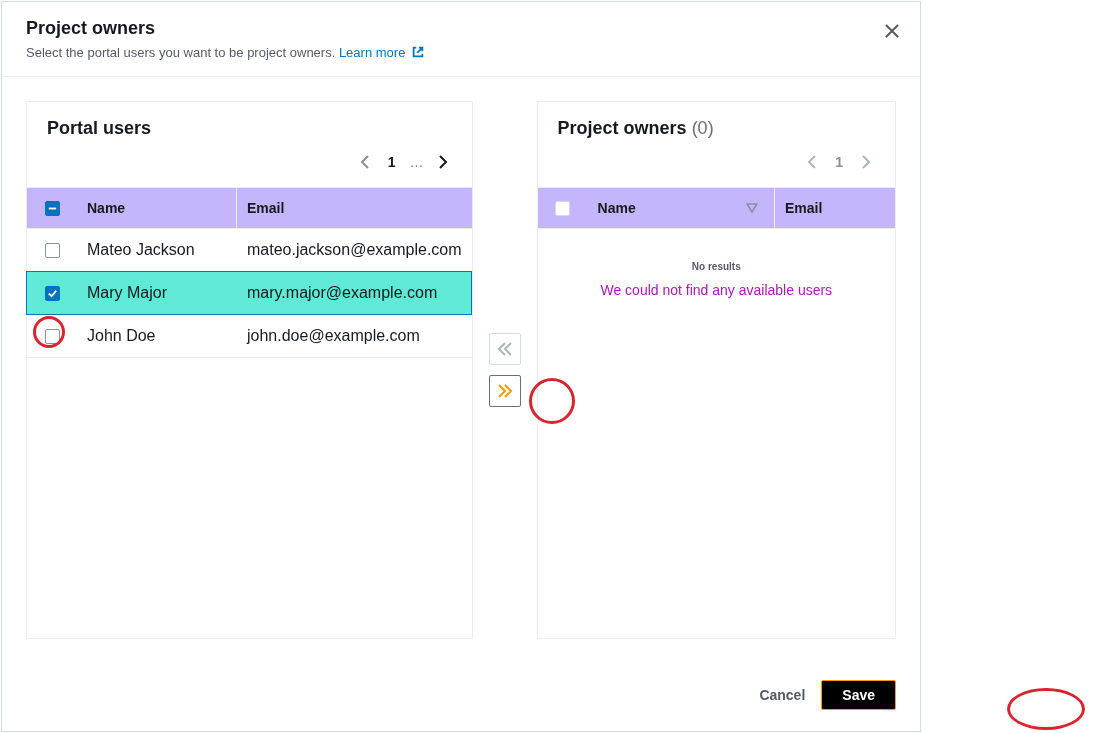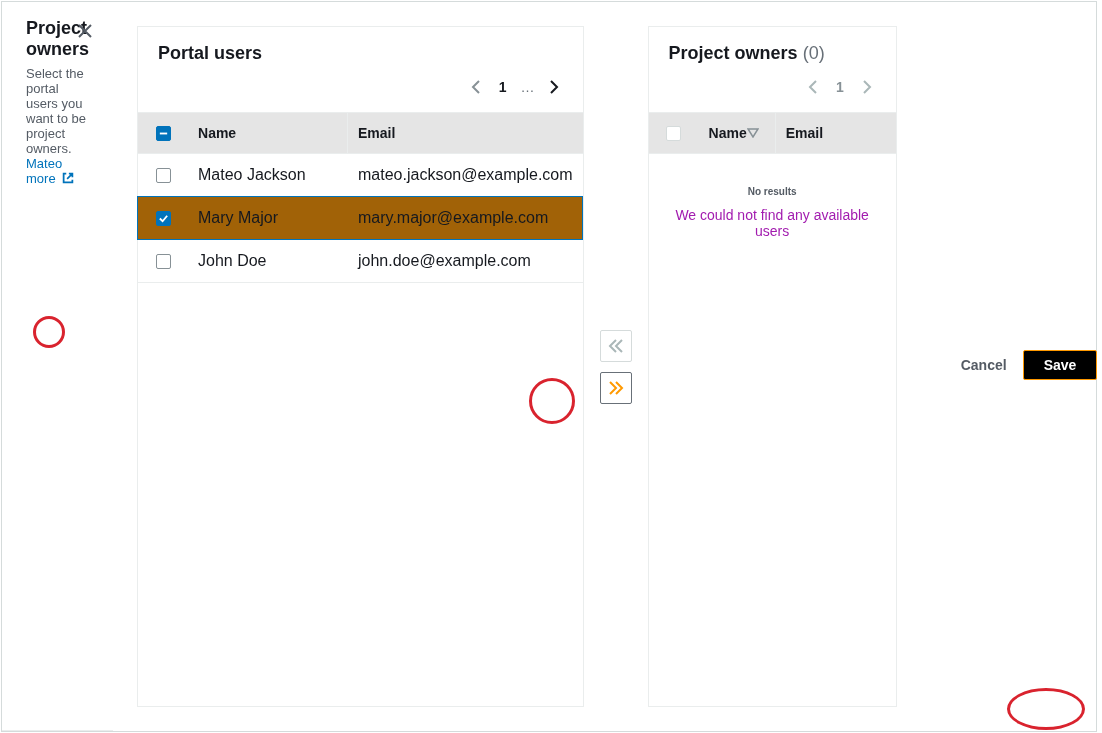--- a/index.html
+++ b/index.html
@@ -1,40 +1,40 @@
 <!DOCTYPE html>
 <html><head>
 <meta charset="utf-8">
 <style>
 * { box-sizing: border-box; margin: 0; padding: 0; }
 body { font-family: "Amazon Ember", "Helvetica Neue", Arial, sans-serif; font-size: 14px; color: #16191f; background: #fff; }
-.modal { border: 1px solid #d5dbdb; width: 1096px; height: 731px; margin: 1px; display: flex; flex-direction: row; }
+.modal { border: 1px solid #d5dbdb; width: 920px; height: 731px; margin: 1px; display: flex; flex-direction: column; }
 .modal-header { padding: 16px 24px 14px 24px; border-bottom: 1px solid #eaeded; position: relative; }
 .modal-title { font-size: 18px; font-weight: 700; color: #16191f; margin-bottom: 6px; }
 .modal-subtitle { font-size: 13px; color: #545b64; }
 .modal-subtitle a { color: #0073bb; text-decoration: none; font-weight: 400; }
 .ext-icon { display: inline-block; vertical-align: -2px; margin-left: 2px; }
 .close-x { position: absolute; right: 20px; top: 20px; font-size: 20px; color: #545b64; cursor: pointer; background: none; border: none; line-height: 1; }
 .modal-body { flex: 1; padding: 24px; display: flex; gap: 2px; align-items: stretch; }
 .panel { border: 1px solid #eaeded; flex: 1; display: flex; flex-direction: column; background: #fff; }
 .panel-header { padding: 16px 20px 0 20px; }
 .panel-title { font-size: 18px; font-weight: 700; color: #16191f; }
 .panel-title .count { color: #687078; font-weight: 400; }
 .pagination { display: flex; justify-content: flex-end; align-items: center; gap: 10px; padding: 12px 20px 14px 20px; }
 .pag-btn { background: none; border: none; cursor: pointer; padding: 4px; display: flex; align-items: center; }
 .page-num { font-size: 14px; font-weight: 700; color: #16191f; padding: 0 4px; }
 .ellipsis { color: #687078; font-size: 14px; }
 .table { width: 100%; }
-.th-row { display: flex; border-top: 1px solid #eaeded; border-bottom: 1px solid #eaeded; background: #e5e5e5; }
+.th-row { display: flex; border-top: 1px solid #eaeded; border-bottom: 1px solid #eaeded; background: #c4b5fd; }
 .th-cell { padding: 12px 10px; font-weight: 700; font-size: 14px; color: #16191f; display: flex; align-items: center; }
 .th-check { width: 50px; justify-content: center; }
 .th-name { width: 160px; border-right: 1px solid #eaeded; }
 .th-email { flex: 1; }
 .row { display: flex; border-bottom: 1px solid #eaeded; }
-.row.selected { background: #a16207; border: 1px solid #0073bb; margin: -1px 0 0 -1px; position: relative; z-index: 1; }
+.row.selected { background: #5eead4; border: 1px solid #0073bb; margin: -1px 0 0 -1px; position: relative; z-index: 1; }
 .cell { padding: 12px 10px; font-size: 16px; display: flex; align-items: center; }
 .cell-check { width: 50px; justify-content: center; }
 .cell-name { width: 160px; }
 .cell-email { flex: 1; }
 .checkbox { width: 15px; height: 15px; border: 1px solid #879196; border-radius: 2px; background: #fff; display: inline-flex; align-items: center; justify-content: center; cursor: pointer; }
 .checkbox.checked { background: #0073bb; border-color: #0073bb; }
 .checkbox.indeterminate { background: #0073bb; border-color: #0073bb; }
 .checkbox svg { width: 11px; height: 11px; }
 .checkbox.disabled { border-color: #d5dbdb; cursor: default; }
 .transfer-col { width: 60px; display: flex; flex-direction: column; align-items: center; justify-content: center; gap: 10px; }
@@ -54,21 +54,21 @@
 .th-name-owners { flex: 1; border-right: 1px solid #eaeded; display: flex; }
 </style>
 </head>
 <body>
 
 <div class="modal" style="position:relative;">
   <div class="modal-header">
     <h2 class="modal-title">Project owners</h2>
     <p class="modal-subtitle">
       <span>Select the portal users you want to be project owners. </span>
-      <a href="#"><span>Mateo more</span>
+      <a href="#"><span>Learn more</span>
         <span class="ext-icon">
           <svg width="14" height="14" viewBox="0 0 16 16" fill="none" stroke="#0073bb" stroke-width="2">
               <path d="M6 3H3v10h10v-3M9 3h4v4M13 3L7 9"></path>
             </svg>
         </span>
       </a>
     </p>
     <button class="close-x">
       <svg width="16" height="16" viewBox="0 0 16 16">
           <path d="M2 2l12 12M14 2L2 14" stroke="#545b64" stroke-width="2"></path>

